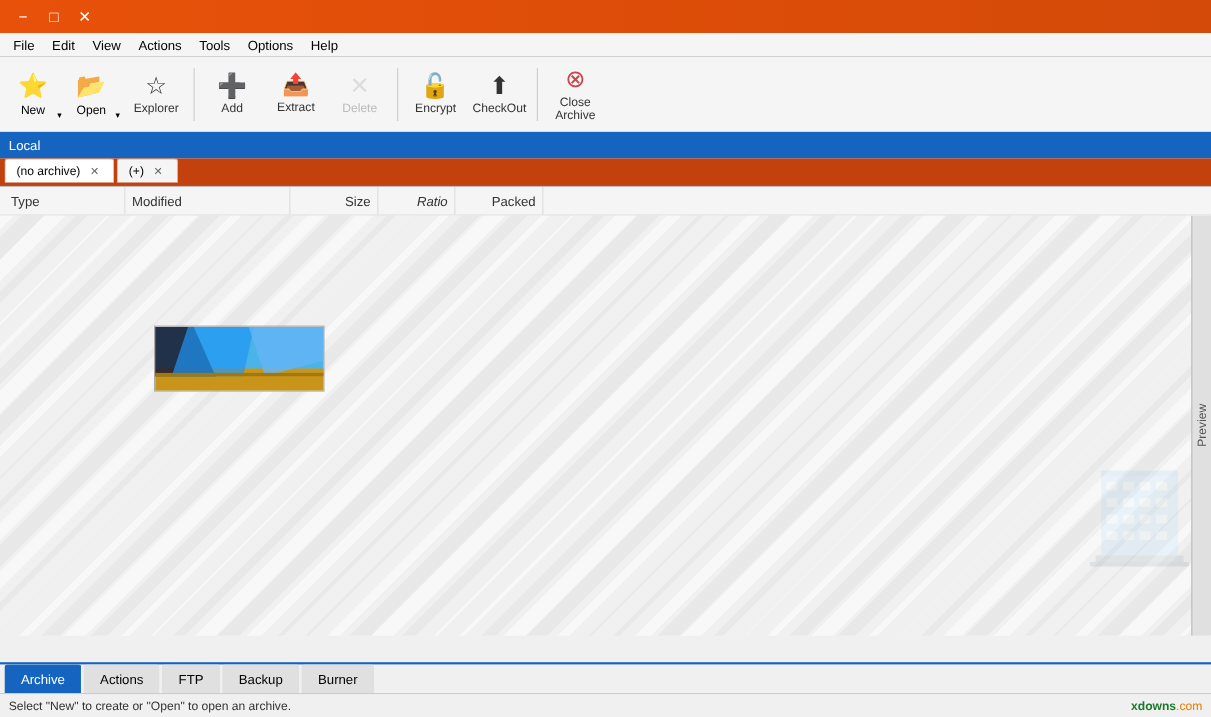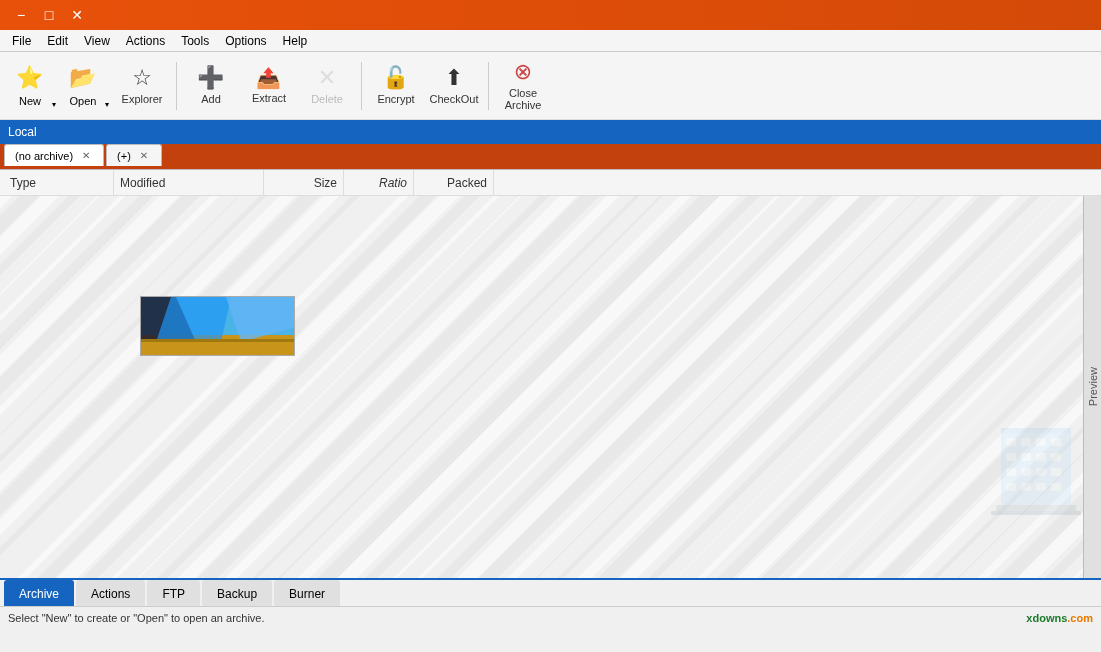--- a/index.html
+++ b/index.html
@@ -186,20 +186,21 @@
 
     
     #bottom-tabs {
       background: #f0f0f0;
       height: 28px;
       display: flex;
       align-items: center;
       border-top: 2px solid #1565c0;
       padding: 0 4px;
       gap: 0;
+      margin-top: 24px;
     }
     .bottom-tab {
       padding: 4px 14px;
       cursor: pointer;
       font-size: 12px;
       border: 1px solid transparent;
       border-bottom: none;
       border-radius: 3px 3px 0 0;
       height: 26px;
       display: flex; align-items: center;
@@ -438,15 +439,15 @@
     <span>Backup</span>
   </div>
   <div class="bottom-tab">
     <span>Burner</span>
   </div>
 </div>
 
 <div id="status-bar">
   <span>Select "New" to create or "Open" to open an archive.</span>
   <span class="xdowns-logo">
-    <span style="color:#1a7a2a; font-weight:bold;">xdowns</span><span style="color:#e87a00; font-weight:bold;">.com</span>
+    <span style="color:#1a7a2a; font-weight:bold;">xdowns</span><span style="color:#e87a00; font-weight:normal;">.com</span>
   </span>
 </div>
 
 </body></html>

